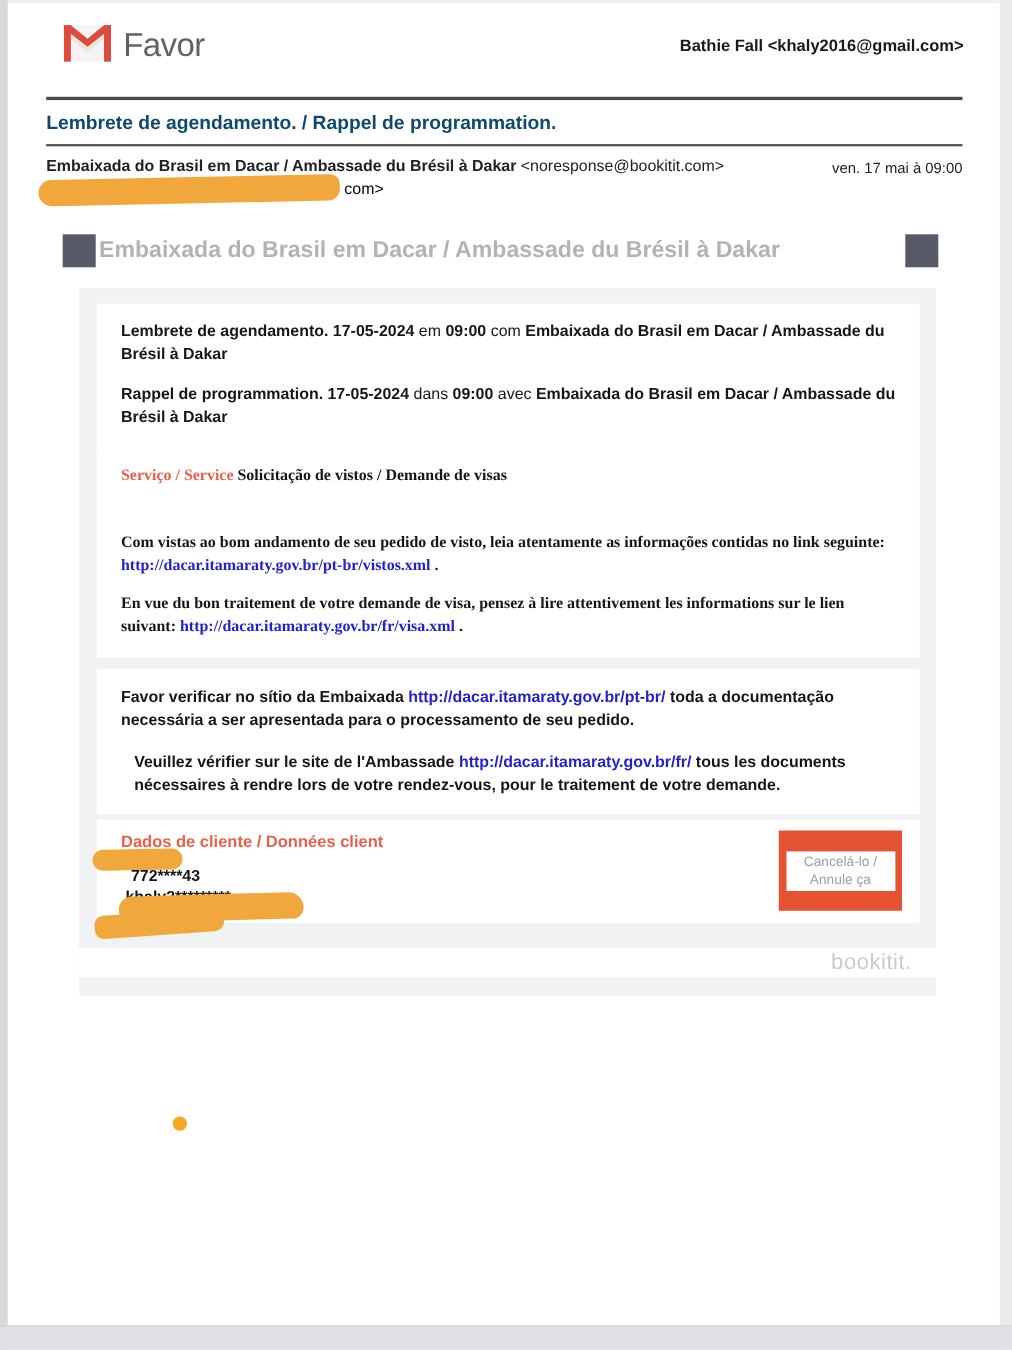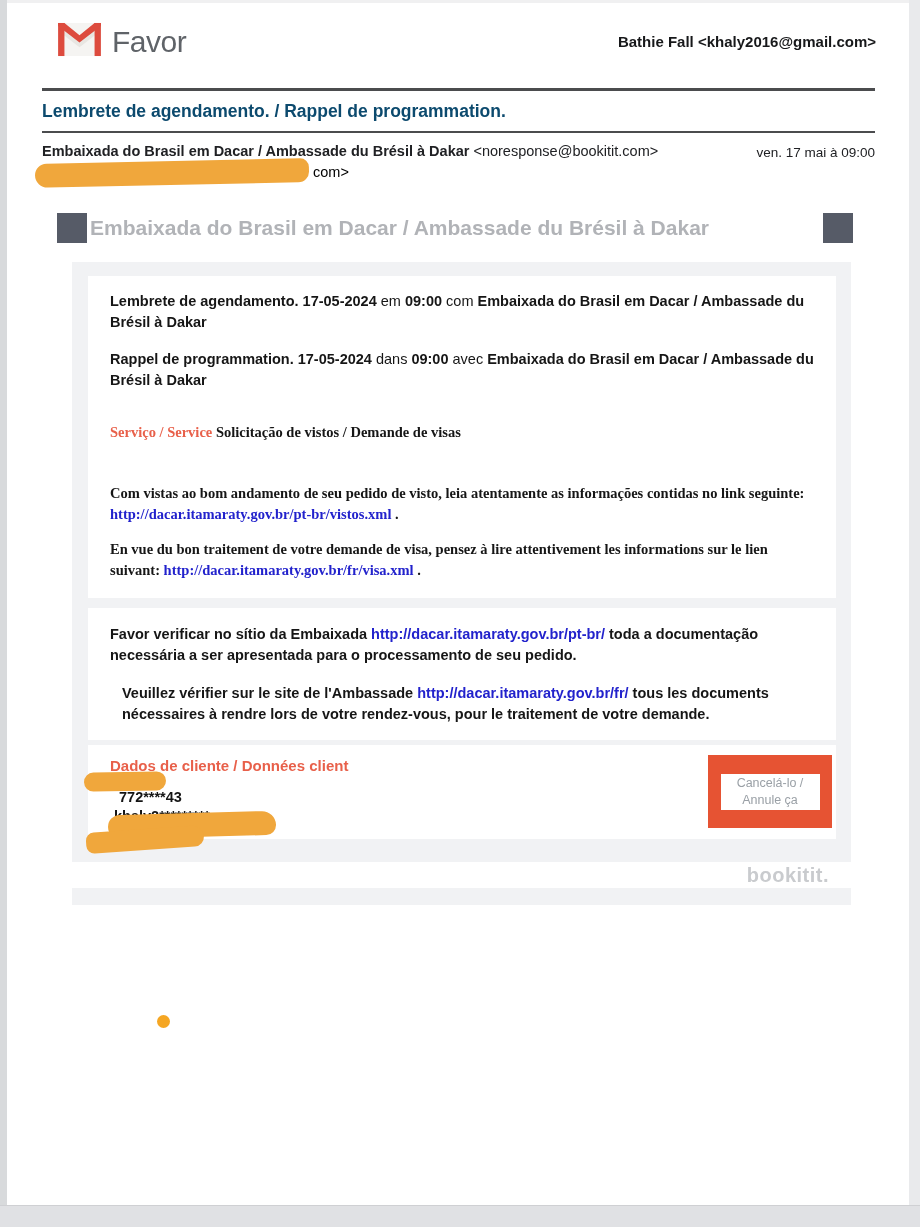--- a/index.html
+++ b/index.html
@@ -67,32 +67,32 @@
   .client-email{position:absolute;left:26px;top:63px;}
   .name-scribble{left:-4px;top:27px;width:82px;height:19px;transform:rotate(-1deg);}
   .email-scribble{left:20px;top:68px;width:168px;height:24px;transform:rotate(-1.5deg);border-radius:12px 14px 10px 12px;}
   .blob-scribble{left:-2px;top:84px;width:118px;height:21px;transform:rotate(-4deg);border-radius:10px 14px 12px 10px;}
 
   .seg-n{font-weight:400;}
   .seg-b{font-weight:700;}
   .seg-l{font-weight:700;color:var(--link);}
 
   .cancel-button{
-    position:absolute;left:620px;top:10px;width:124px;height:73px;
+    position:absolute;left:620px;top:10px;width:112px;height:73px;
     background:var(--button-bg);border:none;cursor:pointer;
     display:flex;align-items:center;justify-content:center;
   }
   .cancel-inner{
     background:#ffffff;width:99px;height:36px;
     display:flex;flex-direction:column;align-items:center;justify-content:center;
     font-size:12.5px;color:#9aa0a6;line-height:1.3;font-family:"Liberation Sans",sans-serif;
   }
   .footer-strip{position:absolute;left:0;top:600px;width:779px;height:26px;background:#ffffff;
     display:flex;align-items:center;justify-content:flex-end;padding-right:22px;}
-  .watermark{font-size:20px;font-weight:700;color:var(--watermark);letter-spacing:0.5px;}
+  .watermark{font-size:20px;font-weight:400;color:var(--watermark);letter-spacing:0.5px;}
 
   .highlight-dot{position:absolute;left:157px;top:1015px;width:13px;height:13px;border-radius:50%;background:var(--dot);}
 </style>
 </head>
 <body>
 
 <div class="edge edge-top"></div>
 <div class="edge edge-left"></div>
 <div class="edge edge-right"></div>
 <div class="edge edge-bottom"></div>

